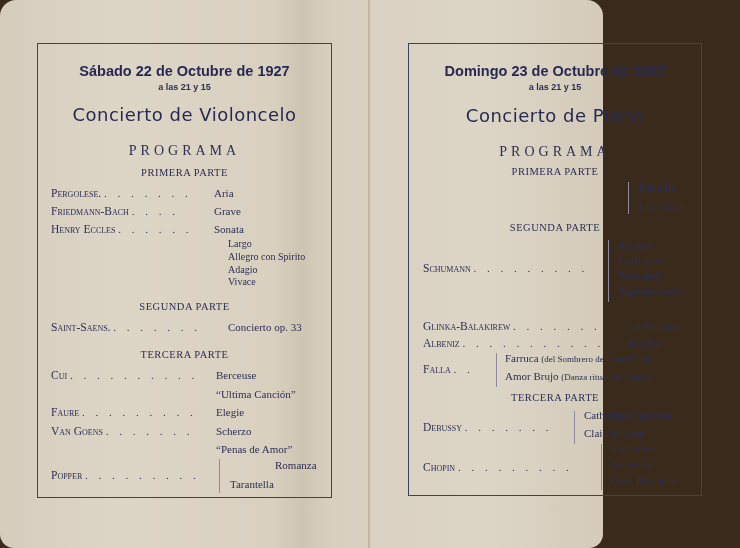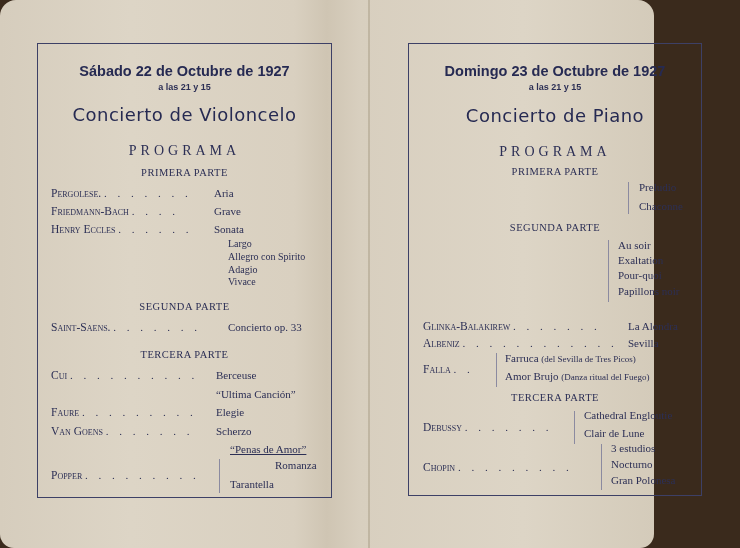--- a/index.html
+++ b/index.html
@@ -1,18 +1,18 @@
 <!DOCTYPE html>
 <html><head>
 <meta charset="utf-8">
 <style>
   html,body{margin:0;padding:0;}
   body{width:740px;height:548px;background:#3a2a1c;overflow:hidden;position:relative;
        font-family:"Liberation Serif","DejaVu Serif",serif;color:#2a2d4e;}
-  .sheet{position:absolute;left:0;top:0;width:654px;height:548px;
+  .sheet{position:absolute;left:0;top:0;width:603px;height:548px;
          background:linear-gradient(90deg,#d6cdbd 0%,#ddd5c6 20%,#d9d0c0 45%,#cfc5b3 50%,#d8cfbf 55%,#ddd5c6 80%,#d4cbba 100%);
          border-radius:16px 16px 14px 14px;}
   .fold{position:absolute;left:368px;top:0;width:2px;height:548px;background:rgba(150,135,110,0.35);}
   .panel{position:absolute;border:1.5px solid #3d4066;box-sizing:border-box;}
   .panel.left{left:37px;top:43px;width:295px;height:455px;}
   .panel.right{left:408px;top:43px;width:294px;height:453px;}
   .date{position:absolute;left:0;right:0;text-align:center;font-family:"Liberation Sans","DejaVu Sans",sans-serif;
         font-weight:bold;font-size:14.5px;color:#262a52;}
   .time{position:absolute;left:0;right:0;text-align:center;font-family:"Liberation Sans","DejaVu Sans",sans-serif;
         font-weight:bold;font-size:9px;color:#2c2f55;}
@@ -84,21 +84,21 @@
       <span class="dots">. . . . . . . . .</span>
     </div>
     <div class="work" style="left:178px;top:362px;">Elegie</div>
 
     <div class="row" style="left:13px;top:381px;">
       <span class="composer">Van Goens</span>
       <span class="dots">. . . . . . .</span>
     </div>
     <div class="work" style="left:178px;top:381px;">Scherzo</div>
 
-    <div class="work" style="left:192px;top:399px;text-decoration:underline;">“Penas de Amor”</div>
+    <div class="work" style="left:178px;top:399px;">“Penas de Amor”</div>
 
     <div class="row" style="left:13px;top:425px;">
       <span class="composer">Popper</span>
       <span class="dots">. . . . . . . . .</span>
     </div>
     <div class="brace" style="left:181px;top:415px;height:34px;"></div>
     <div class="work" style="left:192px;top:415px;margin-left:45px;">Romanza</div>
     <div class="work" style="left:192px;top:434px;">Tarantella</div>
   </div>
 
@@ -107,20 +107,24 @@
     <div class="time" style="top:38px;">a las 21 y 15</div>
     <div class="title" style="top:61px;">Concierto de Piano</div>
     <div class="programa" style="top:100px;">PROGRAMA</div>
 
     <div class="section" style="top:122px;">PRIMERA PARTE</div>
     <div class="brace" style="left:219px;top:138px;height:32px;"></div>
     <div class="work" style="left:230px;top:137px;">Preludio</div>
     <div class="work" style="left:230px;top:156px;">Chaconne</div>
 
     <div class="section" style="top:178px;">SEGUNDA PARTE</div>
+    <div class="row" style="left:14px;top:218px;">
+      <span class="composer">Schumann</span>
+      <span class="dots">. . . . . . . . .</span>
+    </div>
     <div class="brace" style="left:199px;top:196px;height:62px;"></div>
     <div class="work" style="left:209px;top:195px;">Au soir</div>
     <div class="work" style="left:209px;top:210px;">Exaltation</div>
     <div class="work" style="left:209px;top:225px;">Pour-quoi</div>
     <div class="work" style="left:209px;top:241px;">Papillons noir</div>
 
 
     <div class="row" style="left:14px;top:276px;">
       <span class="composer">Glinka-Balakirew</span>
       <span class="dots">. . . . . . .</span>
@@ -133,21 +137,21 @@
     </div>
     <div class="work" style="left:219px;top:293px;">Sevilla</div>
 
     <div class="row" style="left:14px;top:319px;">
       <span class="composer">Falla</span>
       <span class="dots">. .</span>
     </div>
     <div class="brace" style="left:87px;top:309px;height:34px;"></div>
     <div class="work" style="left:96px;top:308px;">
       <span>Farruca</span>
-      <span class="note">(del Sevilla de Tres Picos)</span>
+      <span class="note">(del Sombrero de Penas Picos)</span>
     </div>
     <div class="work" style="left:96px;top:326px;">
       <span>Amor Brujo</span>
       <span class="note">(Danza ritual del Fuego)</span>
     </div>
 
     <div class="section" style="top:348px;">TERCERA PARTE</div>
     <div class="row" style="left:14px;top:377px;">
       <span class="composer">Debussy</span>
       <span class="dots">. . . . . . .</span>

